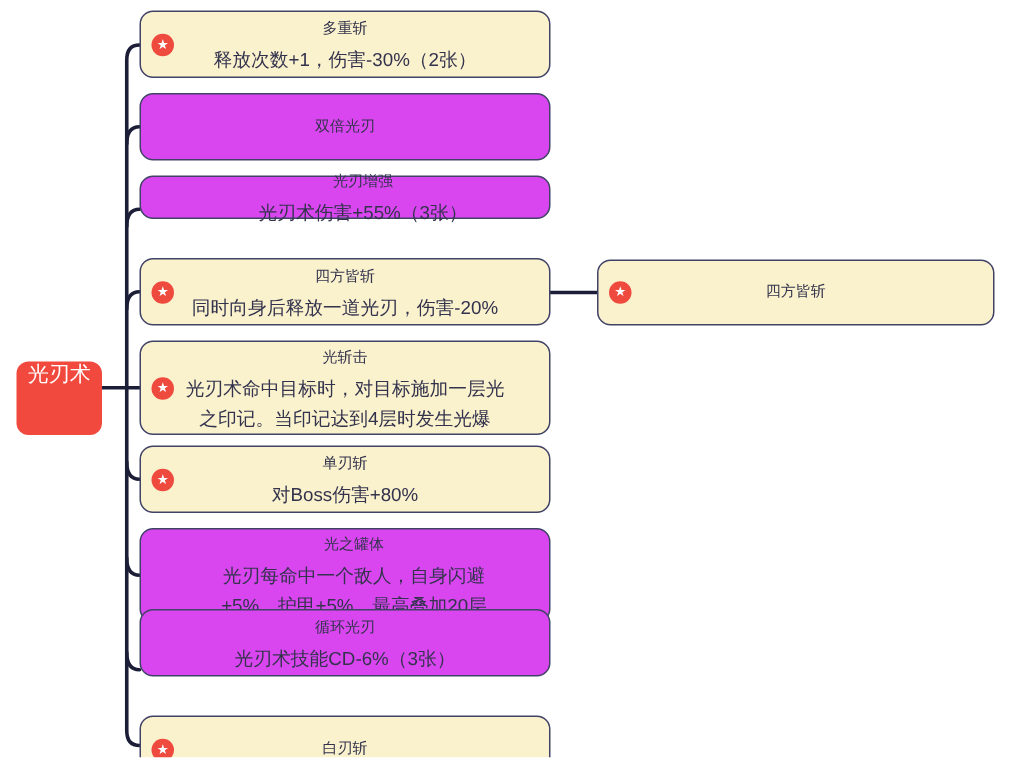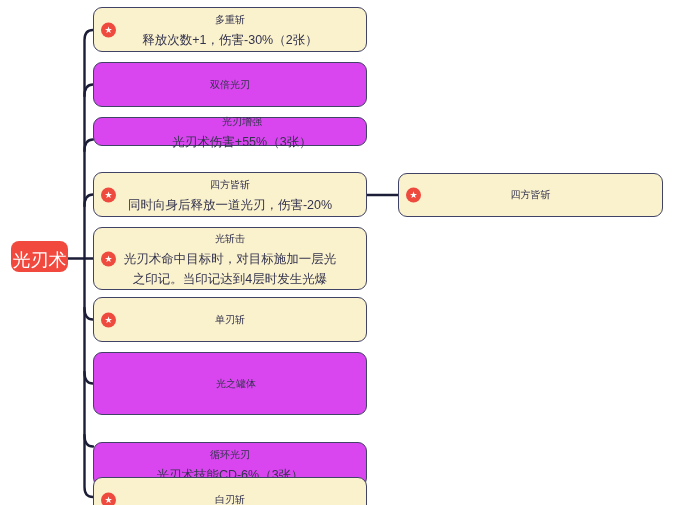--- a/index.html
+++ b/index.html
@@ -47,40 +47,40 @@
     text-align: center;
     display: flex;
     align-items: center;
     justify-content: center;
   }
   #root-node {
     position: absolute;
     left: 11px;
     top: 241px;
     width: 57px;
-    height: 31px;
+    height: 49px;
     background: #f1493e;
     border-radius: 8px;
     color: #ffffff;
-    font-size: 18px;
+    font-size: 14px;
     display: flex;
-    align-items: flex-end;
+    align-items: flex-start;
     justify-content: center;
     cursor: pointer;
   }
   
   .col { left: 93px; width: 274px; }
   #n0 { top: 7px;   height: 45px; }
   #n1 { top: 62px;  height: 45px; }
   #n2 { top: 117px; height: 29px; padding-left: 48px; }
   #n3 { top: 172px; height: 45px; }
   #n4 { top: 227px; height: 63px; }
   #n5 { top: 297px; height: 45px; }
   #n6 { top: 352px; height: 63px; padding-left: 36px; }
-  #n7 { top: 442px; height: 45px; }
+  #n7 { top: 406px; height: 45px; }
   #n8 { top: 477px; height: 45px; }
   #n9 { left: 398px; top: 173px; width: 265px; height: 44px; }
 </style>
 </head>
 <body>
 
 <div id="canvas">
 
   <svg id="wires" viewBox="0 0 674 505" fill="none" stroke="#1c1e38" stroke-width="2.4" stroke-linecap="round" stroke-linejoin="round">
     <path d="M93,30 Q84.5,30 84.5,40 L84.5,487 Q84.5,497 93,497"></path>
@@ -129,24 +129,26 @@
       </span>
     <div class="title">光斩击</div>
     <div class="desc">光刃术命中目标时，对目标施加一层光之印记。当印记达到4层时发生光爆</div>
   </div>
 
   <div id="n5" class="card cream col">
     <span class="star">
         <span>★</span>
       </span>
     <div class="title">单刃斩</div>
+    <div class="desc">对Boss伤害+80%</div>
   </div>
 
   <div id="n6" class="card col">
     <div class="title">光之罐体</div>
+    <div class="desc">光刃每命中一个敌人，自身闪避+5%，护甲+5%，最高叠加20层</div>
   </div>
 
   <div id="n7" class="card col">
     <div class="title">循环光刃</div>
     <div class="desc">光刃术技能CD-6%（3张）</div>
   </div>
 
   <div id="n8" class="card cream col">
     <span class="star">
         <span>★</span>

